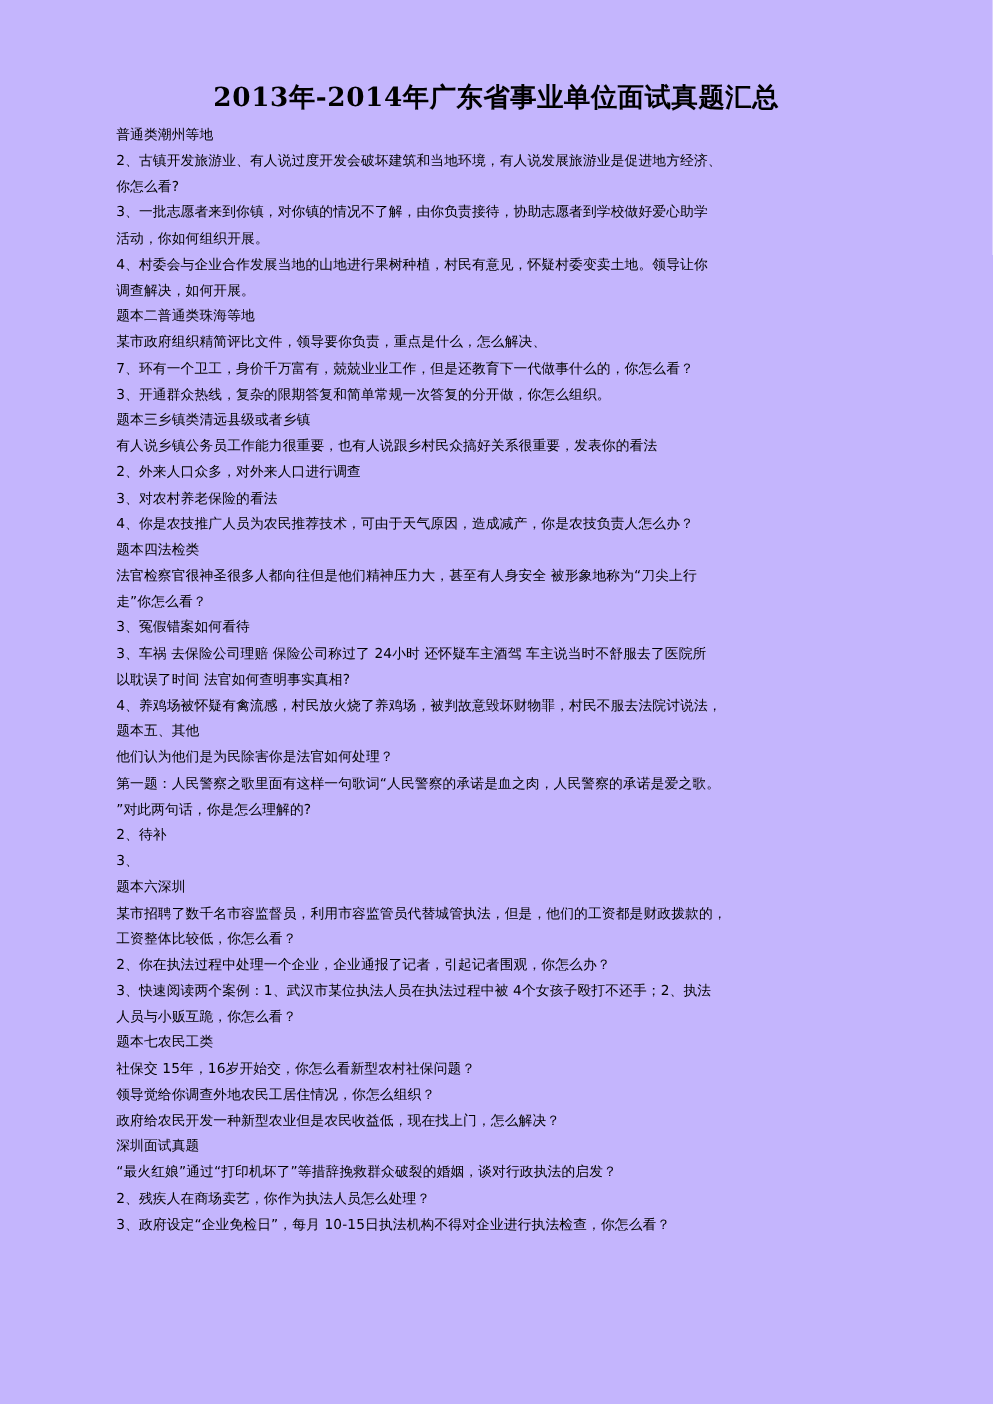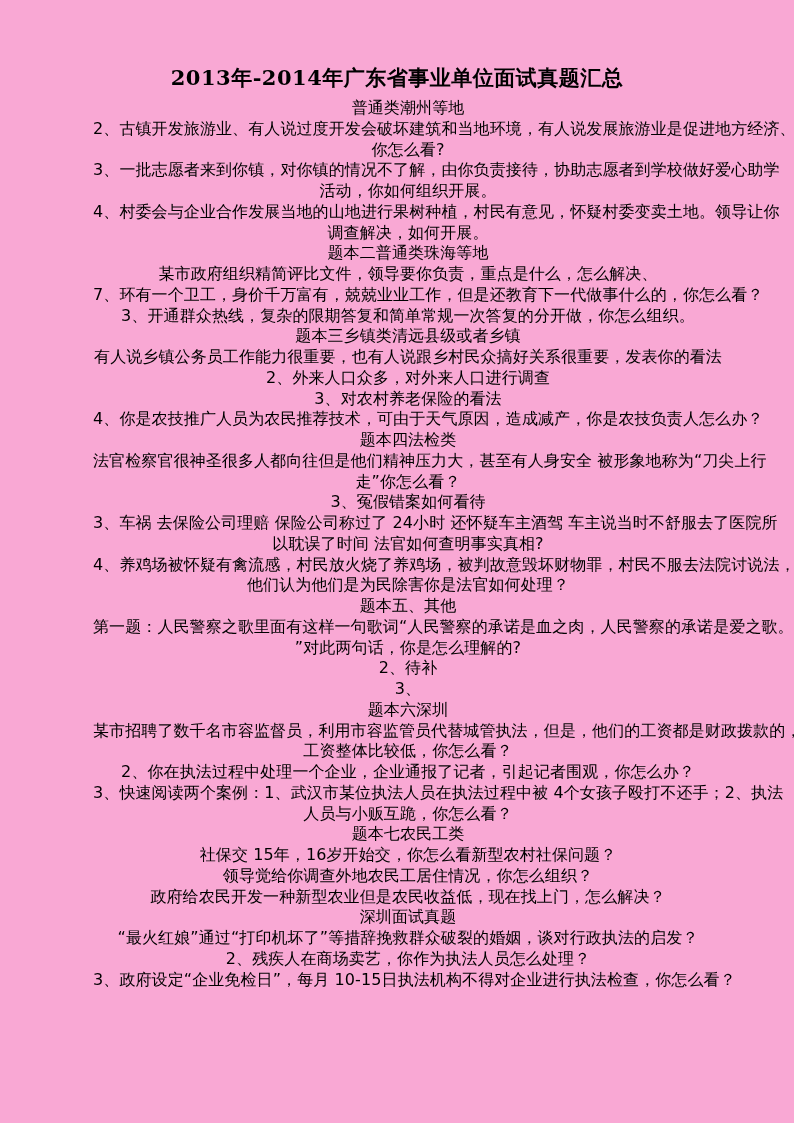--- a/index.html
+++ b/index.html
@@ -1,23 +1,23 @@
 <!DOCTYPE html>
 <html><head>
 <meta charset="utf-8">
 <style>
   html, body { margin: 0; padding: 0; background: #ffffff; }
   body { width: 794px; height: 1123px; position: relative; overflow: hidden;
          font-family: "DejaVu Sans", "Liberation Sans", sans-serif; color: #000; }
-  .page { position: absolute; left: 0; top: 0; width: 794px; height: 1123px; background: #f9a8d4; }
+  .page { position: absolute; left: 0; top: 0; width: 794px; height: 1123px; background: #c4b5fd; }
   .title { position: absolute; left: 0; width: 794px; top: 64px; text-align: center;
            font-family: "DejaVu Serif", "Liberation Serif", serif; font-size: 21px; font-weight: bold;
            letter-spacing: 0.5px; line-height: 28px; }
   .body { position: absolute; left: 93px; top: 98px; width: 630px; }
-  .line { font-size: 16px; line-height: 20.75px; white-space: nowrap; letter-spacing: 0.1px; text-align: center; }
+  .line { font-size: 11px; line-height: 20.75px; white-space: nowrap; letter-spacing: 0.1px; }
 </style>
 </head>
 <body>
 
 <div class="page">
   <div class="title">2013年-2014年广东省事业单位面试真题汇总</div>
   <div class="body">
     <div class="line">普通类潮州等地</div>
     <div class="line">2、古镇开发旅游业、有人说过度开发会破坏建筑和当地环境，有人说发展旅游业是促进地方经济、</div>
     <div class="line">你怎么看?</div>
@@ -34,22 +34,22 @@
     <div class="line">2、外来人口众多，对外来人口进行调查</div>
     <div class="line">3、对农村养老保险的看法</div>
     <div class="line">4、你是农技推广人员为农民推荐技术，可由于天气原因，造成减产，你是农技负责人怎么办？</div>
     <div class="line">题本四法检类</div>
     <div class="line">法官检察官很神圣很多人都向往但是他们精神压力大，甚至有人身安全 被形象地称为“刀尖上行</div>
     <div class="line">走”你怎么看？</div>
     <div class="line">3、冤假错案如何看待</div>
     <div class="line">3、车祸 去保险公司理赔 保险公司称过了 24小时 还怀疑车主酒驾 车主说当时不舒服去了医院所</div>
     <div class="line">以耽误了时间 法官如何查明事实真相?</div>
     <div class="line">4、养鸡场被怀疑有禽流感，村民放火烧了养鸡场，被判故意毁坏财物罪，村民不服去法院讨说法，</div>
+    <div class="line">题本五、其他</div>
     <div class="line">他们认为他们是为民除害你是法官如何处理？</div>
-    <div class="line">题本五、其他</div>
     <div class="line">第一题：人民警察之歌里面有这样一句歌词“人民警察的承诺是血之肉，人民警察的承诺是爱之歌。</div>
     <div class="line">”对此两句话，你是怎么理解的?</div>
     <div class="line">2、待补</div>
     <div class="line">3、</div>
     <div class="line">题本六深圳</div>
     <div class="line">某市招聘了数千名市容监督员，利用市容监管员代替城管执法，但是，他们的工资都是财政拨款的，</div>
     <div class="line">工资整体比较低，你怎么看？</div>
     <div class="line">2、你在执法过程中处理一个企业，企业通报了记者，引起记者围观，你怎么办？</div>
     <div class="line">3、快速阅读两个案例：1、武汉市某位执法人员在执法过程中被 4个女孩子殴打不还手；2、执法</div>
     <div class="line">人员与小贩互跪，你怎么看？</div>

